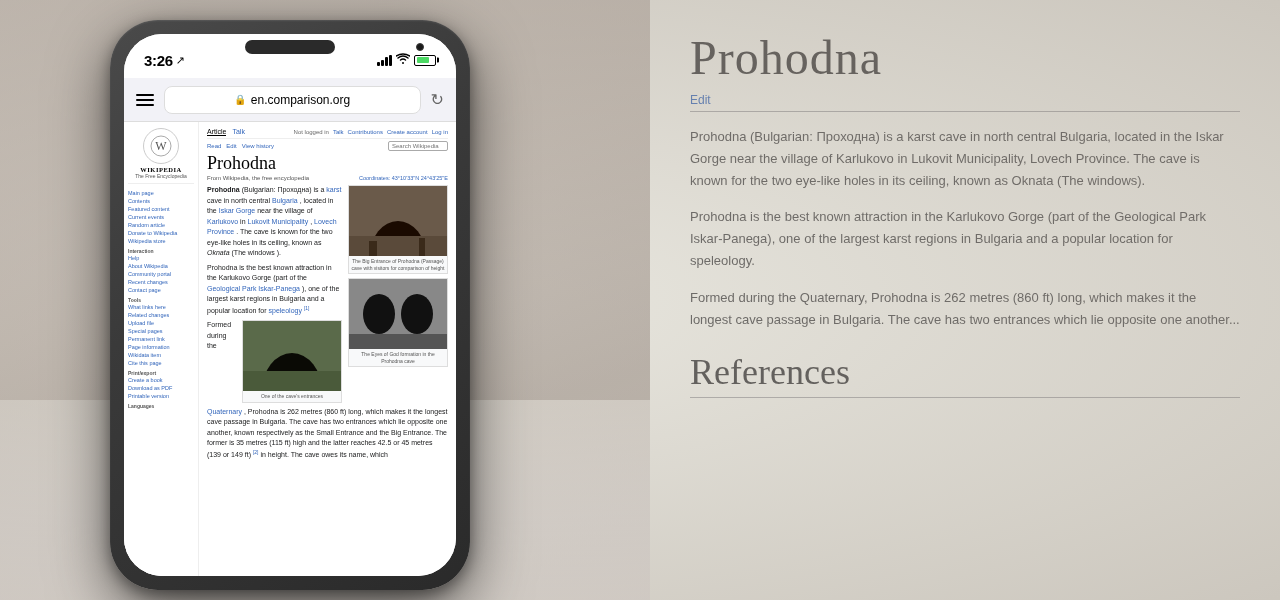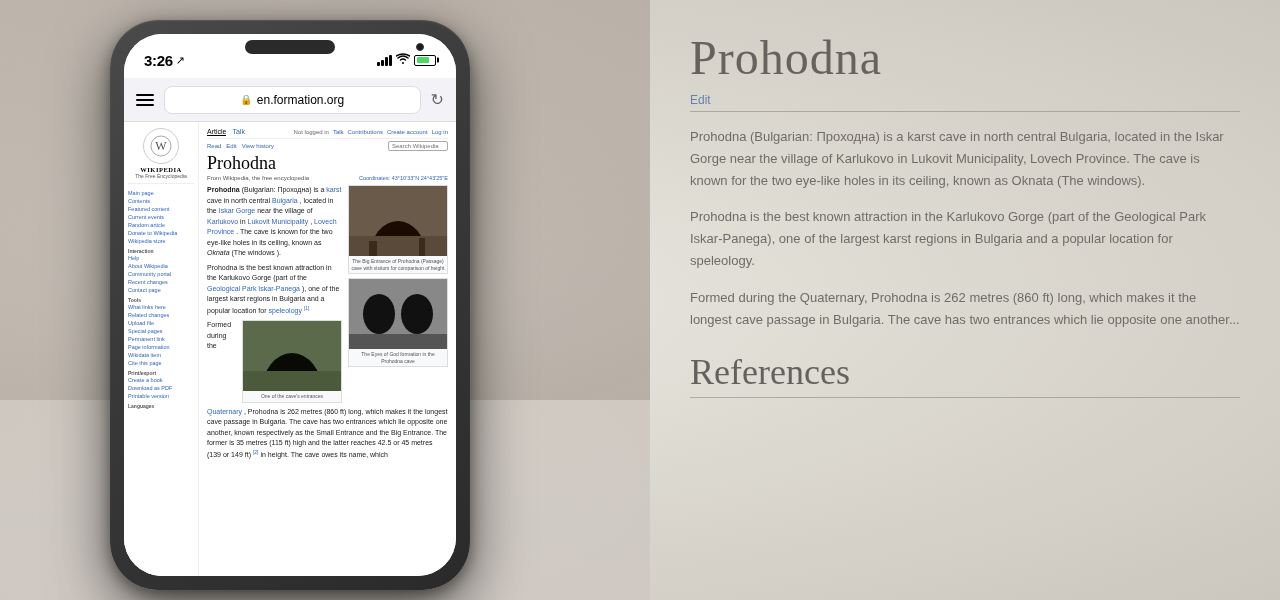--- a/index.html
+++ b/index.html
@@ -570,21 +570,21 @@
       </div>
 
       <div class="browser-chrome">
         <div class="hamburger-icon">
           <div class="hamburger-line"></div>
           <div class="hamburger-line"></div>
           <div class="hamburger-line"></div>
         </div>
         <div class="url-bar">
           <span class="lock-icon">🔒</span>
-          <span class="url-text">en.formation.org</span>
+          <span class="url-text">en.comparison.org</span>
         </div>
         <span class="reload-icon">↻</span>
       </div>
 
       <div class="wiki-content">
 
         <div class="wiki-sidebar">
           <div class="wiki-logo-area">
             <div class="wiki-logo-circle">
               <svg width="24" height="24" viewBox="0 0 24 24">

